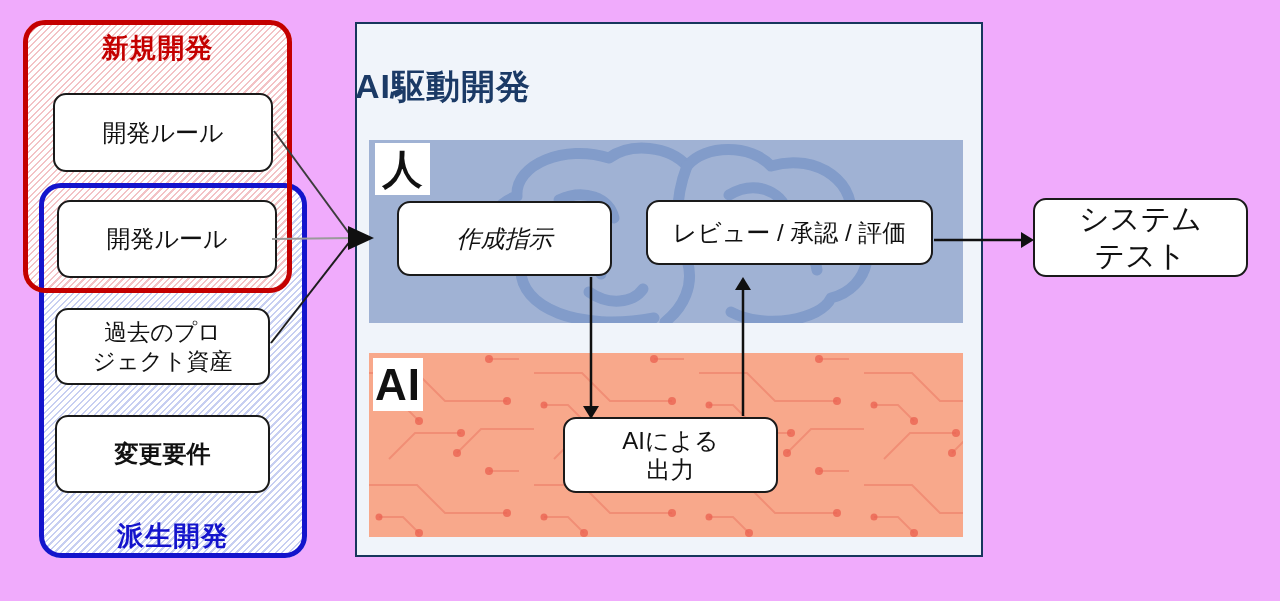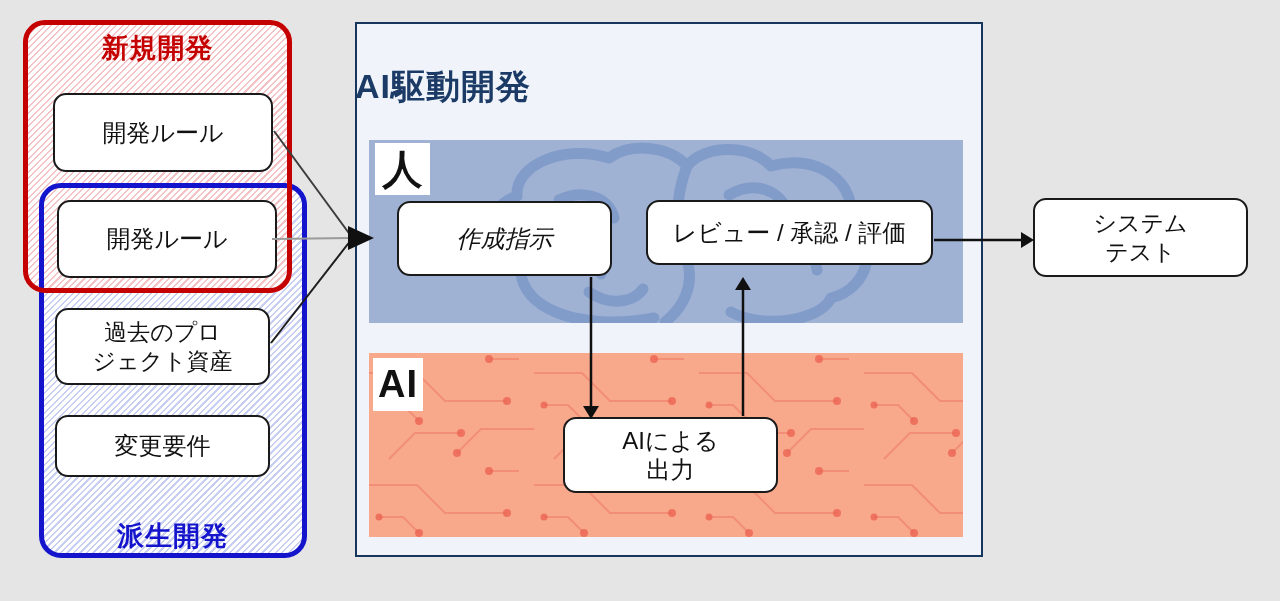--- a/index.html
+++ b/index.html
@@ -1,17 +1,17 @@
 <!DOCTYPE html>
 <html><head>
 <meta charset="utf-8">
 <style>
   html,body{margin:0;padding:0;background:#ffffff;}
   #canvas{
-    position:relative;width:1280px;height:601px;background:#e5e5e5;overflow:hidden;
+    position:relative;width:1280px;height:601px;background:#f0abfc;overflow:hidden;
     font-family:"Liberation Sans","DejaVu Sans",sans-serif;color:#111;
   }
   .abs{position:absolute;}
 
   
   .hatch-blue-bg{
     left:39px;top:183px;width:268px;height:375px;border-radius:22px;
     background-color:#ffffff;
     background-image:repeating-linear-gradient(135deg,rgba(70,95,210,0.30) 0 1.6px,rgba(255,255,255,0) 1.6px 4.6px);
   }
@@ -34,25 +34,25 @@
 
   
   .node{
     background:#ffffff;border:2.5px solid #1a1a1a;border-radius:13px;box-sizing:border-box;
     display:flex;flex-direction:column;align-items:center;justify-content:center;
     font-size:24px;font-weight:500;color:#111;line-height:1.22;text-align:center;
   }
   .n-req{left:53px;top:93px;width:220px;height:79px;}
   .n-rule{left:57px;top:200px;width:220px;height:78px;}
   .n-asset{left:55px;top:308px;width:215px;height:77px;font-size:23px;}
-  .n-change{left:55px;top:415px;width:215px;height:62px;}
+  .n-change{left:55px;top:415px;width:215px;height:78px;font-weight:bold;}
   .n-instr{left:397px;top:201px;width:215px;height:75px;z-index:6;font-style:italic;}
   .n-review{left:646px;top:200px;width:287px;height:65px;z-index:6;}
   .n-aiout{left:563px;top:417px;width:215px;height:76px;z-index:6;}
-  .n-systest{left:1033px;top:198px;width:215px;height:79px;font-size:23px;text-align:right;}
+  .n-systest{left:1033px;top:198px;width:215px;height:79px;font-size:30px;text-align:right;}
 
   
   .panel{
     left:355px;top:22px;width:628px;height:535px;box-sizing:border-box;
     background:#f0f4fa;border:2.5px solid #17365d;
   }
   .panel-title{
     left:355px;top:64px;width:628px;display:flex;align-items:baseline;justify-content:space-between;
     color:#1b3a66;
   }
@@ -60,21 +60,21 @@
   .panel-title .small{font-size:21px;font-weight:700;margin-left:8px;}
 
   .lane{overflow:hidden;}
   .lane-human{left:369px;top:140px;width:594px;height:183px;background:#a0b2d4;}
   .lane-ai{left:369px;top:353px;width:594px;height:184px;background:#f8a88b;}
   .lane-tag{
     position:absolute;background:#ffffff;display:flex;align-items:center;justify-content:center;
     color:#111;z-index:5;
   }
   .tag-human{left:6px;top:3px;width:55px;height:52px;font-size:40px;font-weight:600;}
-  .tag-ai{left:4px;top:5px;width:50px;height:53px;font-size:38px;font-weight:700;letter-spacing:1px;}
+  .tag-ai{left:4px;top:5px;width:50px;height:53px;font-size:44px;font-weight:700;letter-spacing:1px;}
 
   .overlay{left:0;top:0;width:1280px;height:601px;z-index:8;pointer-events:none;}
 </style>
 </head>
 <body>
 
 <div id="canvas">
 
   <div class="abs hatch-blue-bg"></div>
   <div class="abs hatch-red-bg"></div>

